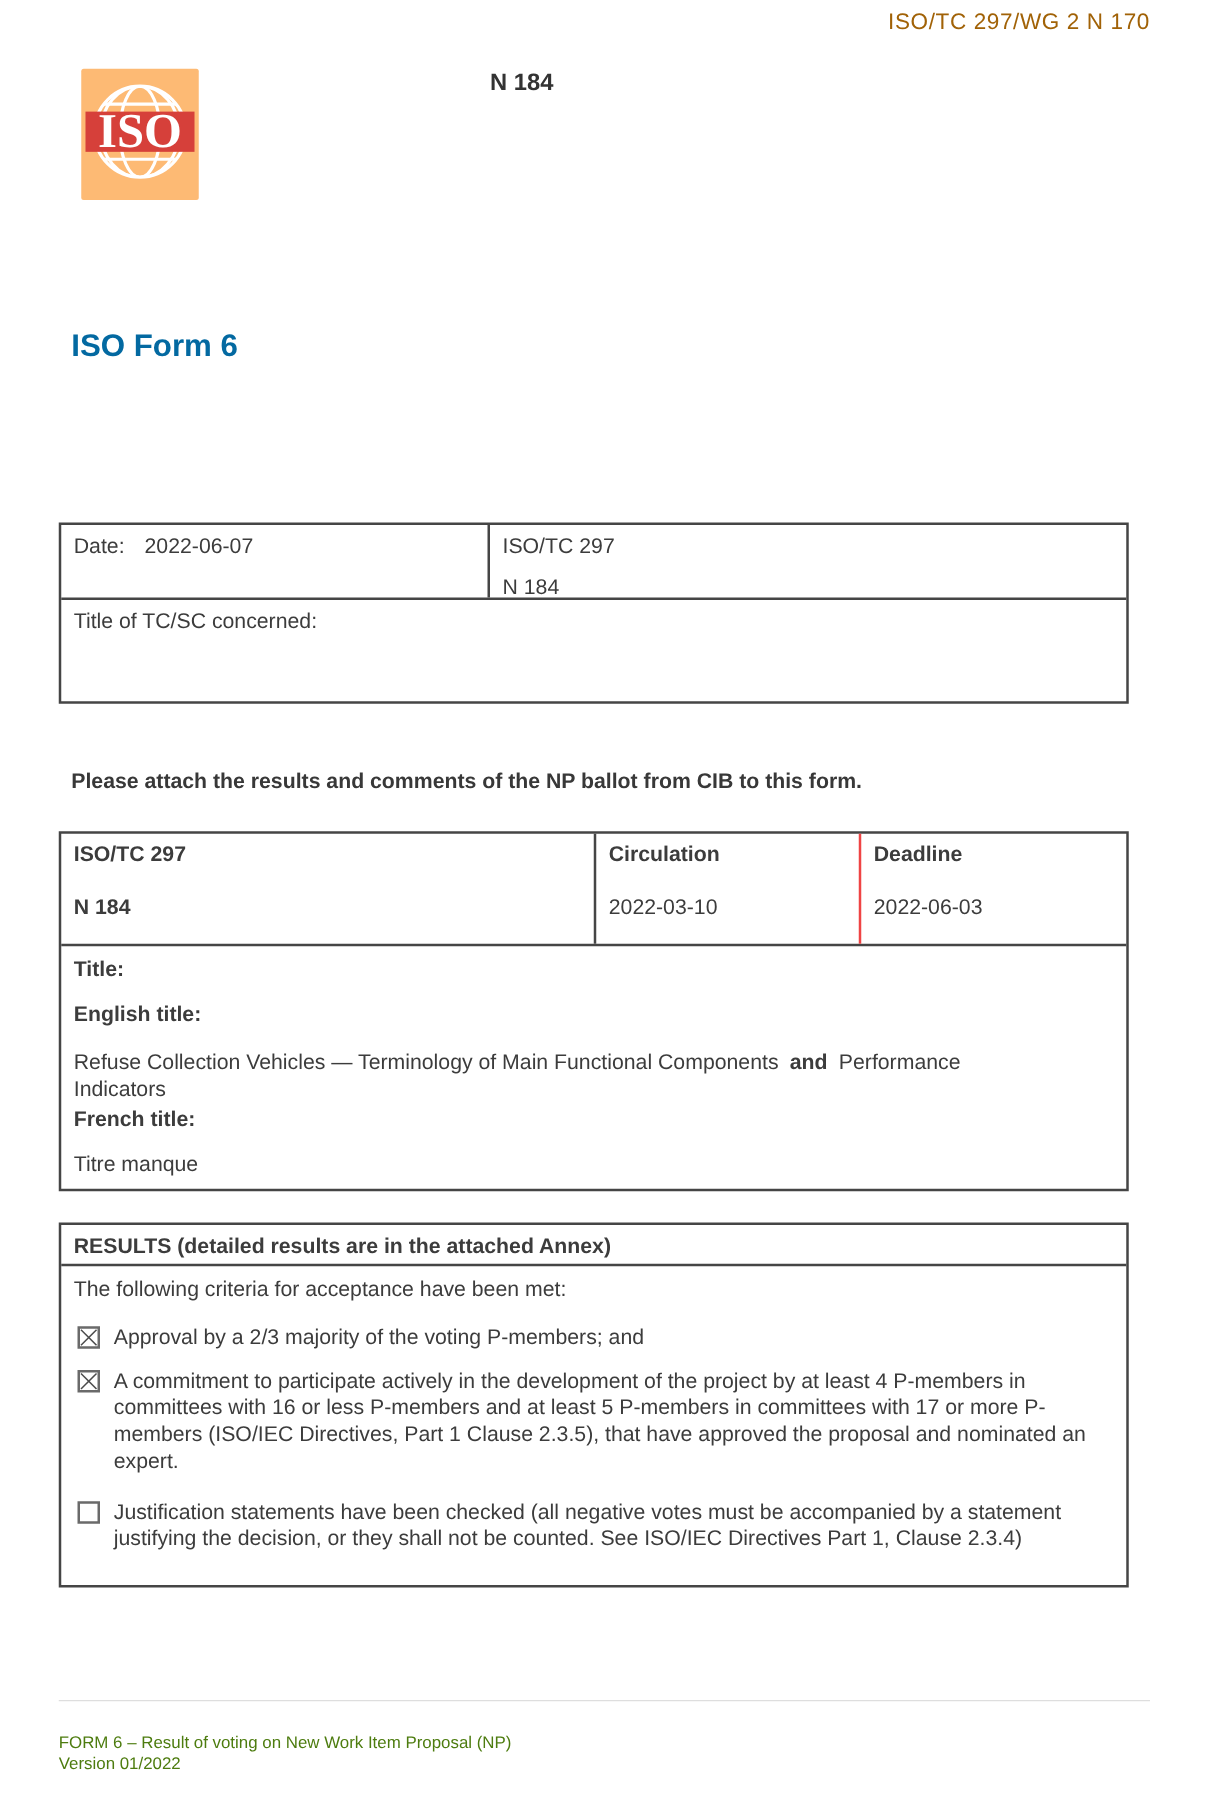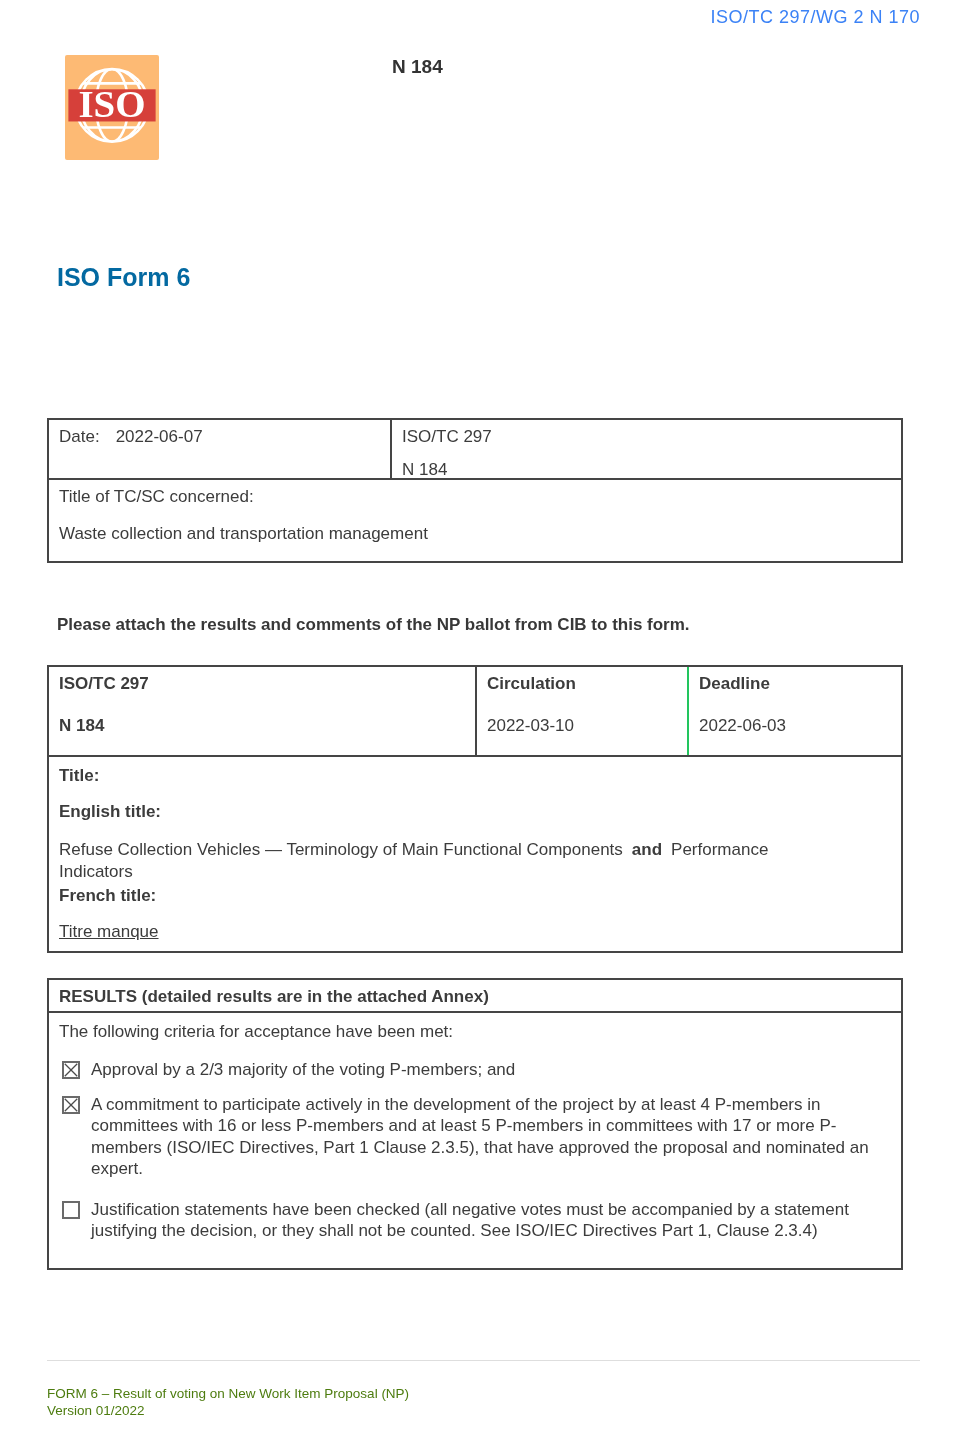--- a/index.html
+++ b/index.html
@@ -11,21 +11,21 @@
   .page {
     position:relative;
     width:967px; height:1450px;
     background:#ffffff;
     overflow:hidden;
   }
 
   
   .doc-ref {
     position:absolute; top:7px; right:47px;
-    font-size:18px; color:#3b82f6; letter-spacing:0.5px;
+    font-size:18px; color:#a16207; letter-spacing:0.5px;
   }
 
   
   .logo {
     position:absolute; left:65px; top:55px;
     width:94px; height:105px;
     background:#fdba74; border-radius:2px;
   }
   .logo svg { width:100%; height:100%; display:block; }
 
@@ -59,29 +59,29 @@
   
   .attach-note {
     position:absolute; left:57px; top:615px; width:850px;
     font-size:17px; font-weight:700; color:#383838;
   }
 
   
   .t2 { top:665px; }
   .t2-row1 { display:flex; height:90px; border-bottom:2px solid #454545; }
   .t2-c1 { width:428px; border-right:2px solid #454545; }
-  .t2-c2 { width:212px; border-right:2px solid #22c55e; }
+  .t2-c2 { width:212px; border-right:2px solid #ef4444; }
   .t2-c3 { flex:1; }
   .t2-row1 .val { margin-top:25px; font-weight:400; }
   .t2-c1 .val { font-weight:700; }
   .t2-row2 { height:194px; padding:10px 10px; font-size:17px; line-height:17px; }
   .t2-row2 .lbl { font-weight:700; margin-bottom:19px; }
   .t2-row2 .eng-title { font-weight:400; line-height:22px; margin-bottom:4px; }
   .eng-and { font-weight:600; margin:0 9px; }
-  .t2-row2 .plain { font-weight:400;text-decoration:underline; }
+  .t2-row2 .plain { font-weight:400; }
 
   
   .t3 { top:978px; }
   .t3-header {
     padding:7px 10px; height:33px; border-bottom:2px solid #454545;
     font-size:17px; font-weight:700;
   }
   .t3-body { padding:9px 10px 12px 10px; height:255px; }
   .t3-intro { font-size:17px; margin-bottom:17px; }
   .criterion { display:flex; align-items:flex-start; margin-bottom:13px; }
@@ -143,21 +143,20 @@
       <div class="cell t1-cell-date">
         <span>Date:</span><span class="date-val">2022-06-07</span>
       </div>
       <div class="cell t1-cell-ref">
         <div>ISO/TC 297</div>
         <div class="line2">N 184</div>
       </div>
     </div>
     <div class="cell t1-row2">
       <div>Title of TC/SC concerned:</div>
-      <div class="line2">Waste collection and transportation management</div>
     </div>
   </div>
 
   <div class="attach-note">Please attach the results and comments of the NP ballot from CIB to this form.</div>
 
   <div class="tbl t2">
     <div class="t2-row1">
       <div class="cell t2-c1">
         <div class="b">ISO/TC 297</div>
         <div class="val">N 184</div>

